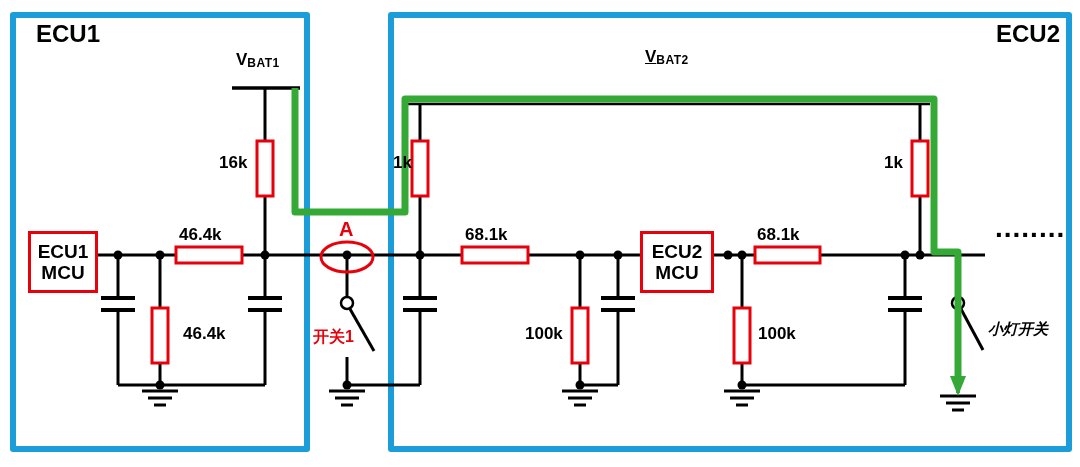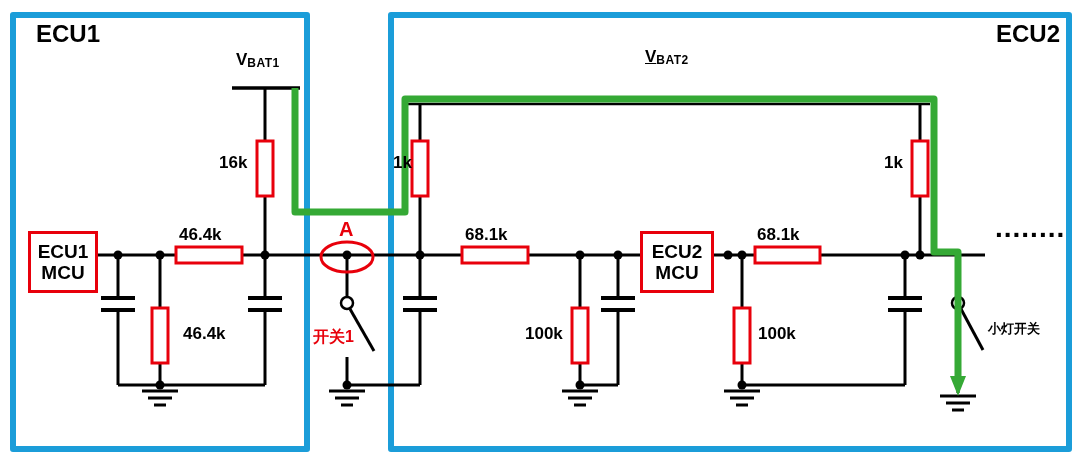--- a/index.html
+++ b/index.html
@@ -21,21 +21,21 @@
   #ecu2-mcu{left:640px;top:231px;width:74px;height:62px;box-sizing:border-box;}
   svg.wires{position:absolute;left:0;top:0;z-index:2;}
   .label{position:absolute;font-weight:bold;color:#000;white-space:nowrap;z-index:3;}
   .title{font-size:24px;}
   .rlabel{font-size:17px;}
   .vbat{font-size:17px;}
   .vbat .sub{font-size:12px;vertical-align:-2px;letter-spacing:0.5px;}
   .red{color:#e8000b;}
   #node-a-label{font-size:20px;}
   #switch1-label{font-size:16px;}
-  #lamp-switch-label{font-size:13px;font-weight:bold;}
+  #lamp-switch-label{font-size:15px;font-weight:bold;font-style:italic;}
   #continuation-dots{font-size:28px;font-weight:900;letter-spacing:1px;}
 </style>
 </head>
 <body>
 
 <div id="stage">
 
   <div id="ecu1-box" class="ecu-box"></div>
   <div id="ecu2-box" class="ecu-box"></div>
 

